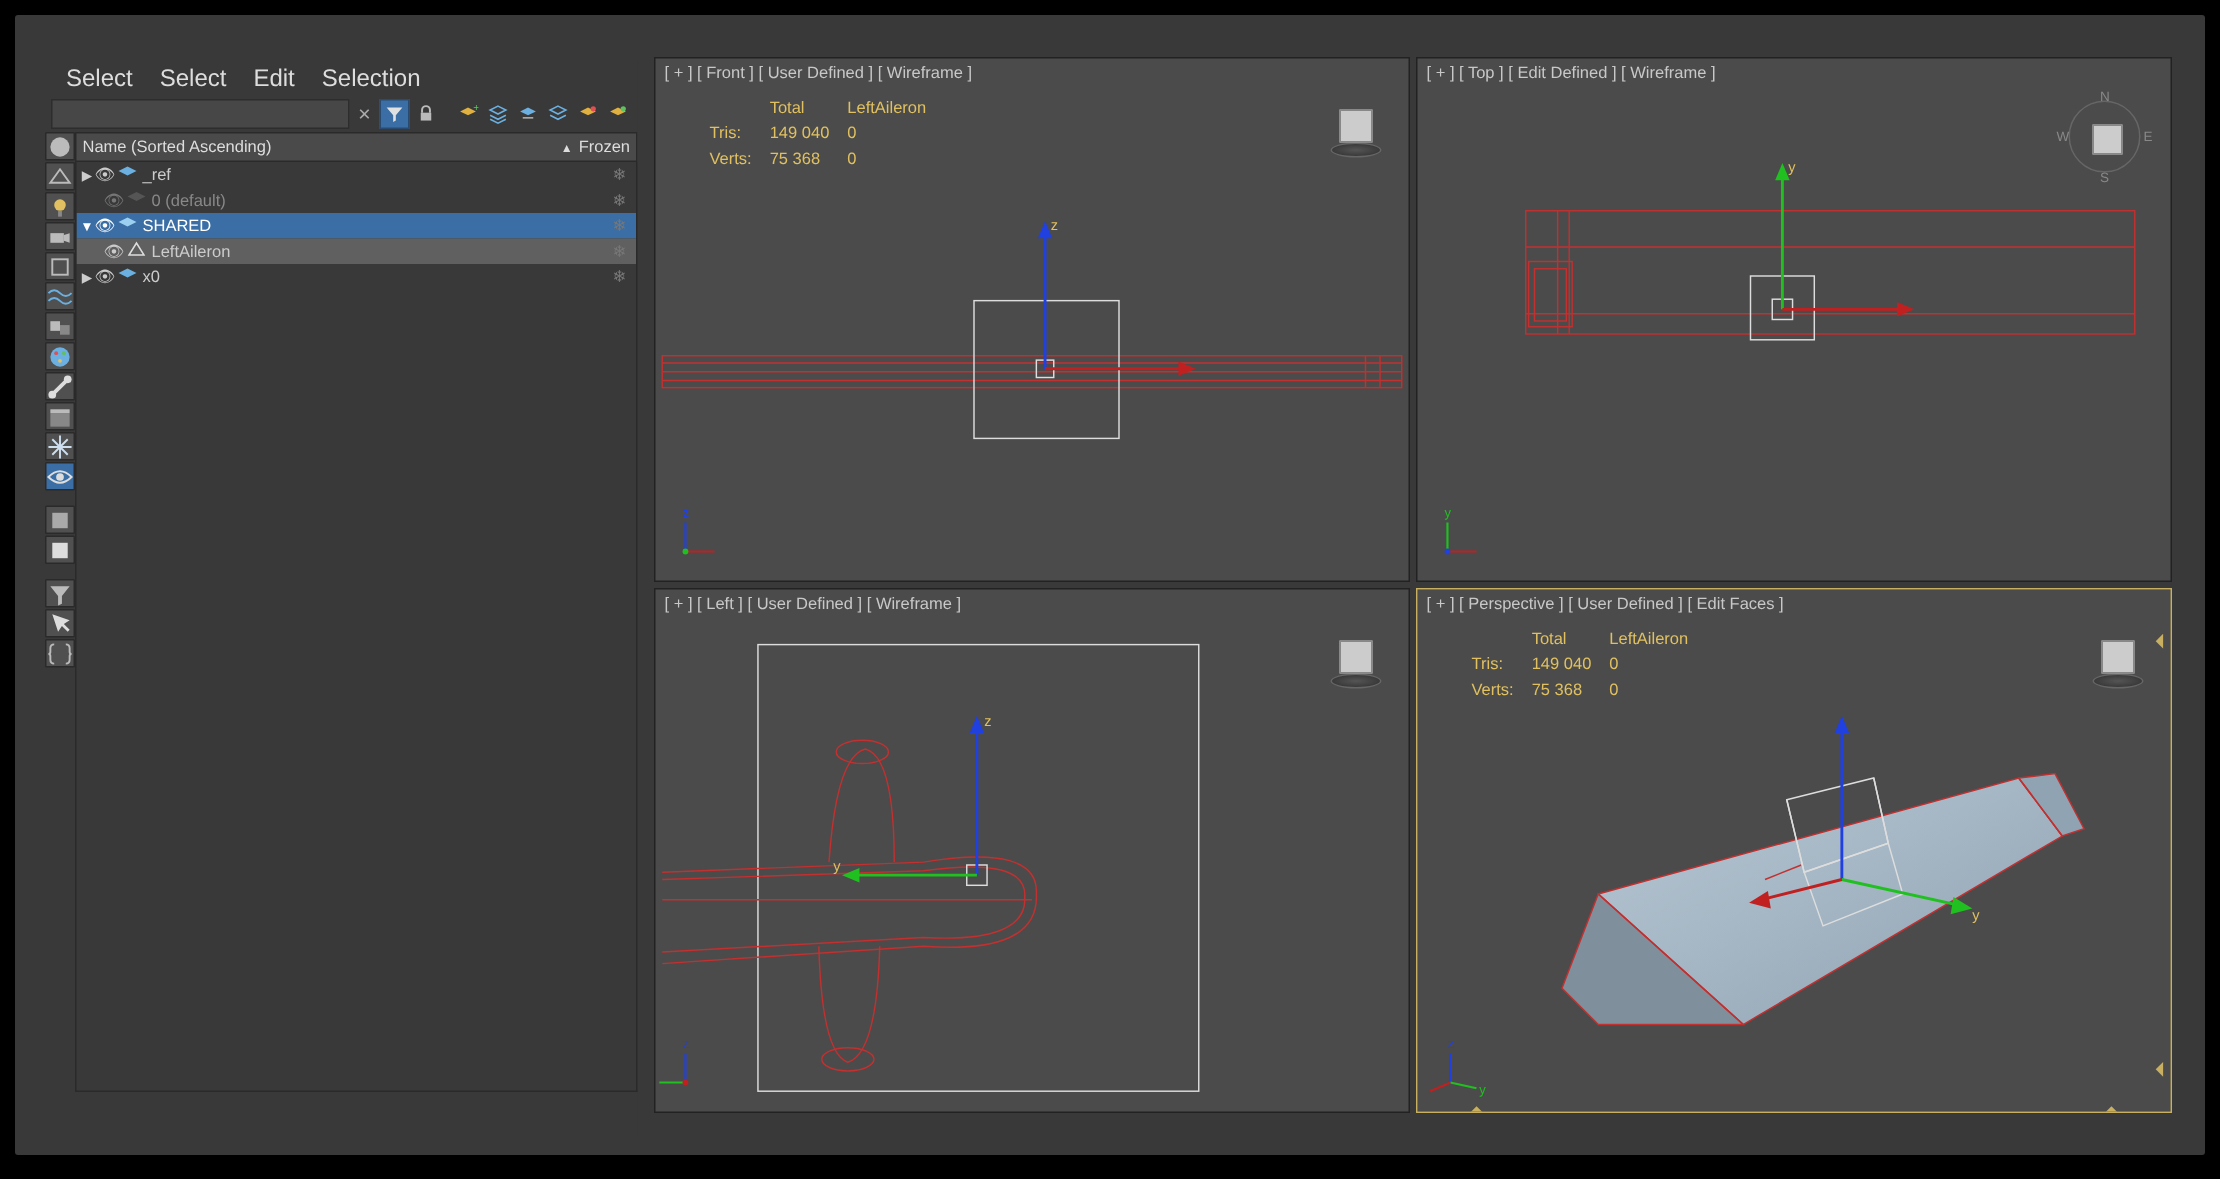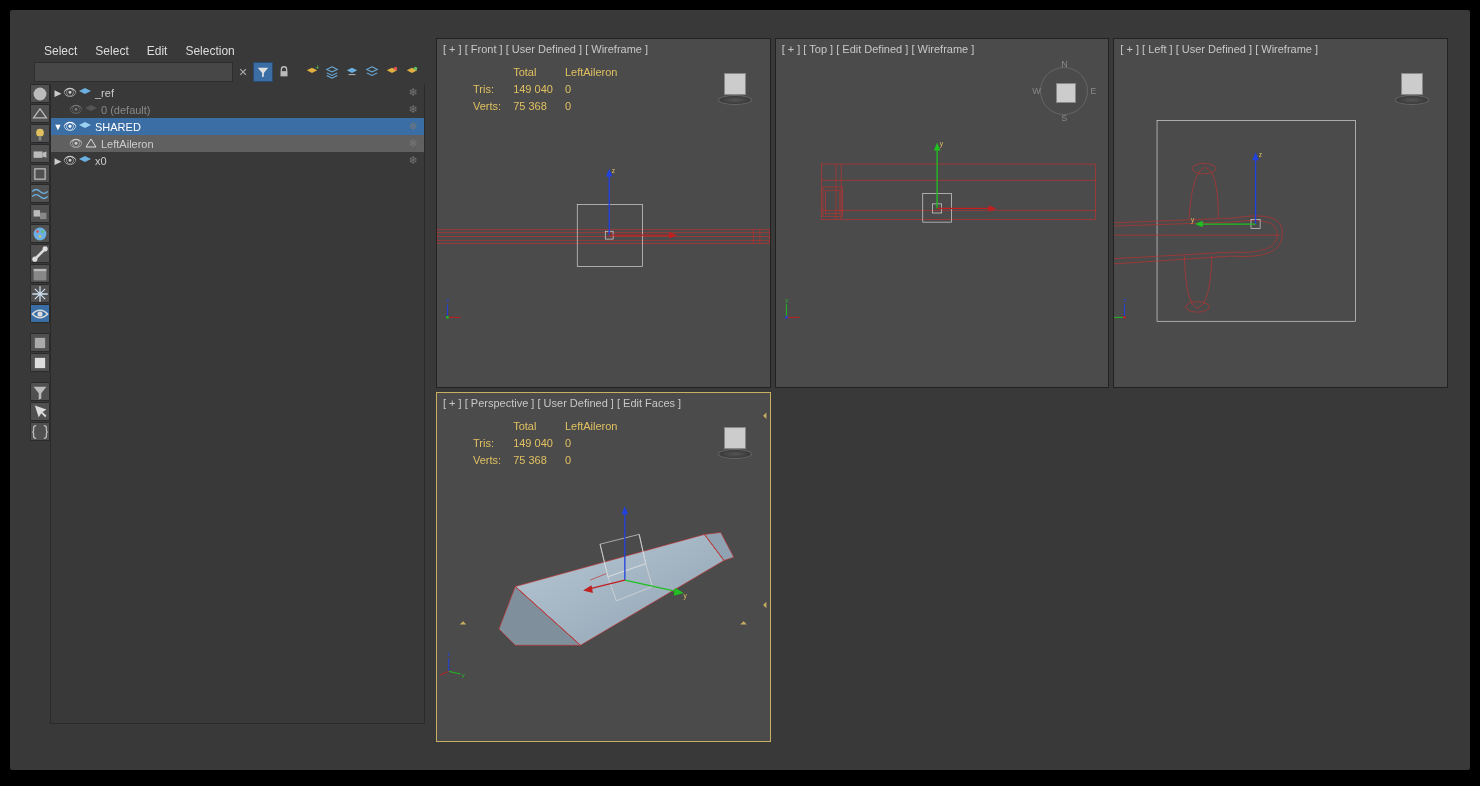--- a/index.html
+++ b/index.html
@@ -1,21 +1,21 @@
 <!DOCTYPE html>
 <html><head>
 <meta charset="utf-8">
 <style>
 html,body{margin:0;padding:0;font-family:"Segoe UI",Tahoma,sans-serif;font-size:11px;color:#ccc;-webkit-font-smoothing:antialiased}
 body{background:#000;display:flex;align-items:flex-start;justify-content:flex-start}
 .app{width:1460px;height:760px;background:#393939;margin:10px;box-shadow:0 10px 30px rgba(0,0,0,.5);position:relative;border-radius:2px;overflow:hidden}
 
 
 .explorer{position:absolute;left:20px;top:30px;width:395px;height:718px;background:#393939}
-.menu-bar{display:flex;gap:18px;padding:4px 14px 2px 14px;color:#ddd;font-size:12px}
+.menu-bar{display:flex;gap:18px;padding:4px 14px 2px 14px;color:#ddd;font-size:16px}
 .menu-bar span{cursor:default}
 
 .filter-row{display:flex;align-items:center;gap:2px;padding:2px 4px}
 .filter-row input{flex:1;height:18px;background:#474747;border:1px solid #2d2d2d;color:#ccc;padding:0 4px}
 .filter-row .x{width:16px;height:16px;color:#aaa;display:flex;align-items:center;justify-content:center}
 .icon-btn{width:18px;height:18px;display:flex;align-items:center;justify-content:center}
 .icon-btn svg{width:14px;height:14px}
 .divider{width:6px}
 
 .explorer-body{display:flex;height:640px}
@@ -41,21 +41,21 @@
 .row.seltxt .lbl{color:#fff}
 .row.greyband{background:#606060}
 .row.grey .lbl{color:#888}
 .row.grey .eye,.row.grey .lyr{color:#777}
 
 .explorer-footer{position:absolute;left:0;bottom:0;right:0;height:28px;display:flex;align-items:center;gap:4px;padding:0 6px;background:#393939;border-top:1px solid #2a2a2a}
 .explorer-footer .title{background:#3a3a3a;border:1px solid #2a2a2a;color:#e0c060;padding:1px 6px;height:18px;display:flex;align-items:center;width:140px}
 .explorer-footer .mini{width:18px;height:18px;background:#505050;border:1px solid #2a2a2a;display:flex;align-items:center;justify-content:center}
 
 
-.viewports{position:absolute;left:426px;top:28px;right:22px;bottom:28px;display:grid;grid-template-columns:1fr 1fr 1fr;grid-template-rows:1fr 1fr;gap:4px}
+.viewports{position:absolute;left:426px;top:28px;right:22px;bottom:28px;display:grid;grid-template-columns:1fr 1fr;grid-template-rows:1fr 1fr;gap:4px}
 .vp{background:#4b4b4b;position:relative;overflow:hidden;border:1px solid #222}
 .vp.active{outline:1px solid #c8b060;outline-offset:-1px}
 .vp-label{position:absolute;left:6px;top:4px;color:#c8c8c8;font-size:11px}
 
 .stats{position:absolute;left:34px;top:24px;color:#e0c060;font-size:11px;line-height:15px}
 .stats td{padding:0 10px 0 0;white-space:nowrap}
 .stats .hdr td{color:#e0c060}
 
 .cube{position:absolute;right:16px;top:28px;width:40px;height:40px}
 .cube .base{position:absolute;left:4px;bottom:2px;width:32px;height:8px;border-radius:50%;background:radial-gradient(ellipse at center,#555 0%,#3a3a3a 70%);border:1px solid #666}
@@ -235,20 +235,27 @@
             </svg>
           </div>
         <div class="t">
             <svg viewBox="0 0 14 14">
               <path d="M4 2q-2 0-2 2v2q0 1-1 1 1 0 1 1v2q0 2 2 2M10 2q2 0 2 2v2q0 1 1 1-1 0-1 1v2q0 2-2 2" fill="none" stroke="#bbb"></path>
             </svg>
           </div>
       </div>
 
       <div class="tree-area">
+        <div class="tree-head">
+          <span>Name (Sorted Ascending)</span>
+          <span class="right">
+            <span class="sort">▲</span>
+            <span>Frozen</span>
+          </span>
+        </div>
         <div class="tree">
 
           <div class="row">
             <span class="arrow">▶</span>
             <span class="eye">👁</span>
             <span class="lyr"><svg width="14" height="10" viewBox="0 0 14 10">
                   <path d="M7 1l6 3-6 3-6-3z" fill="#6bb0e0"></path>
                 </svg></span>
             <span class="lbl">_ref</span>
             <span class="fz">❄</span>

